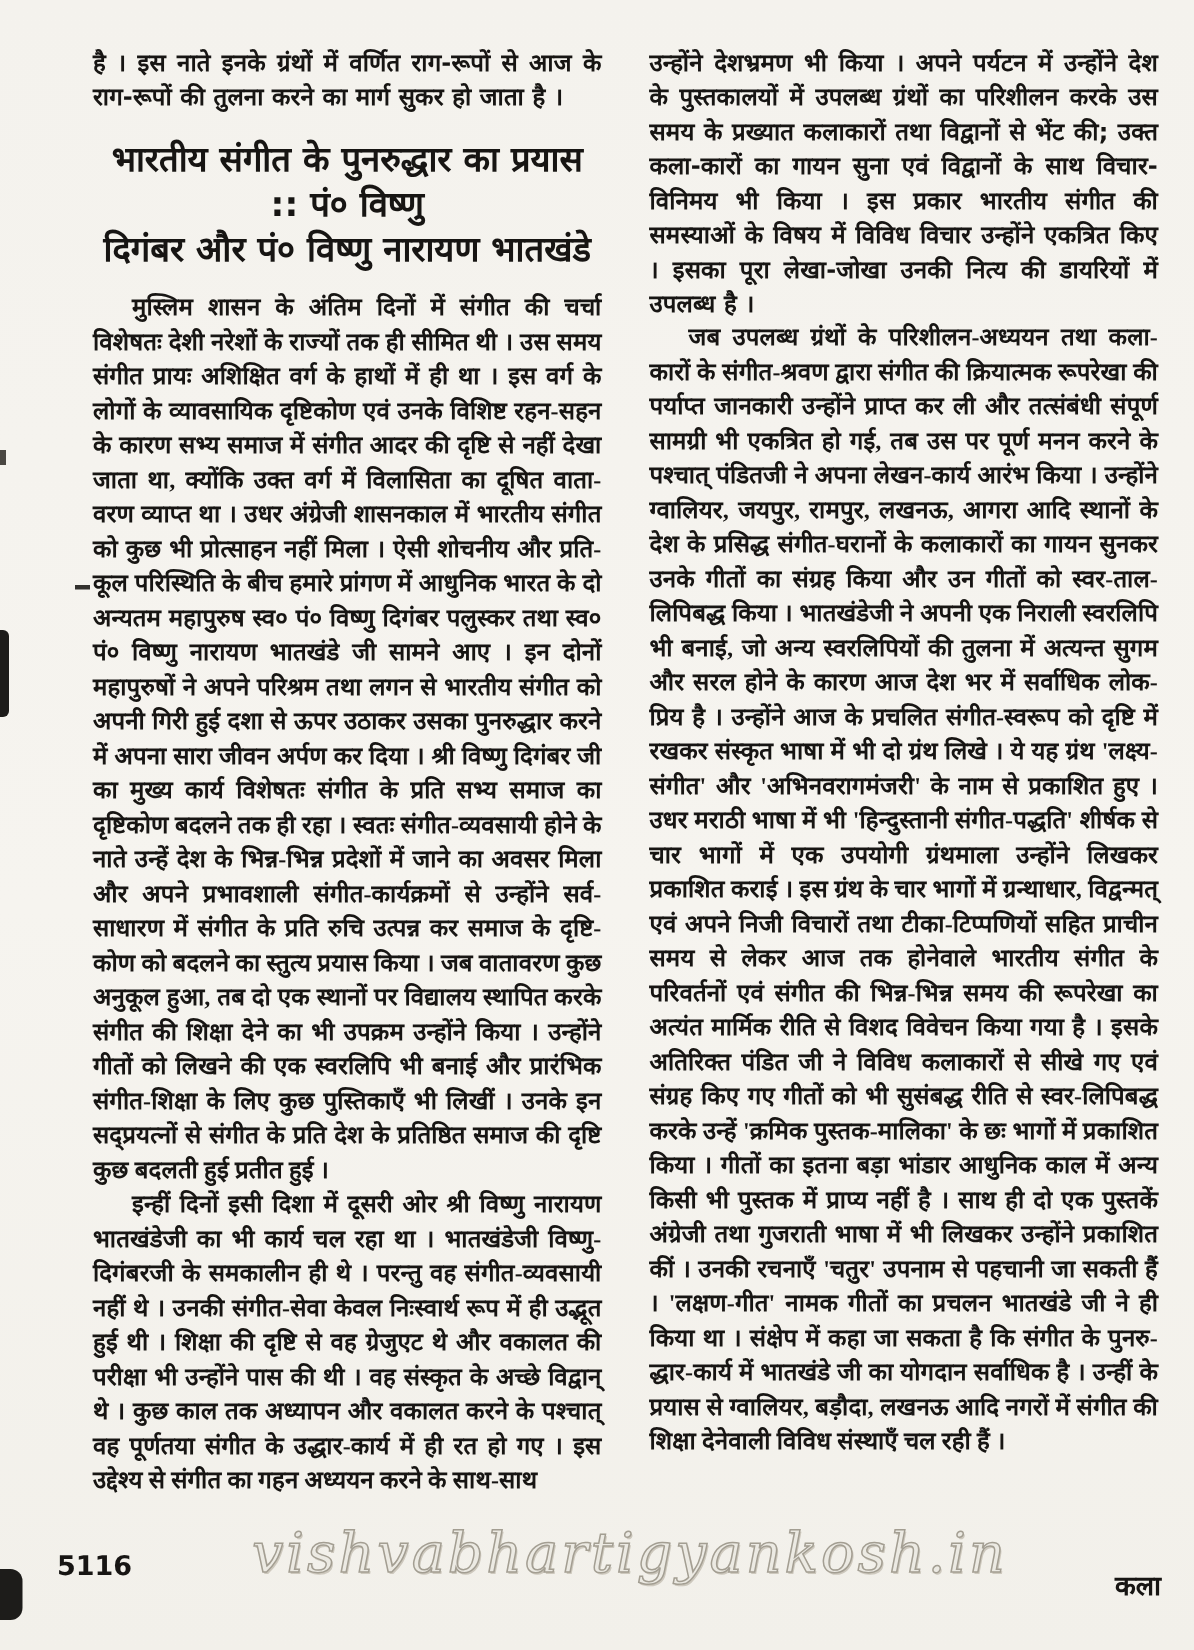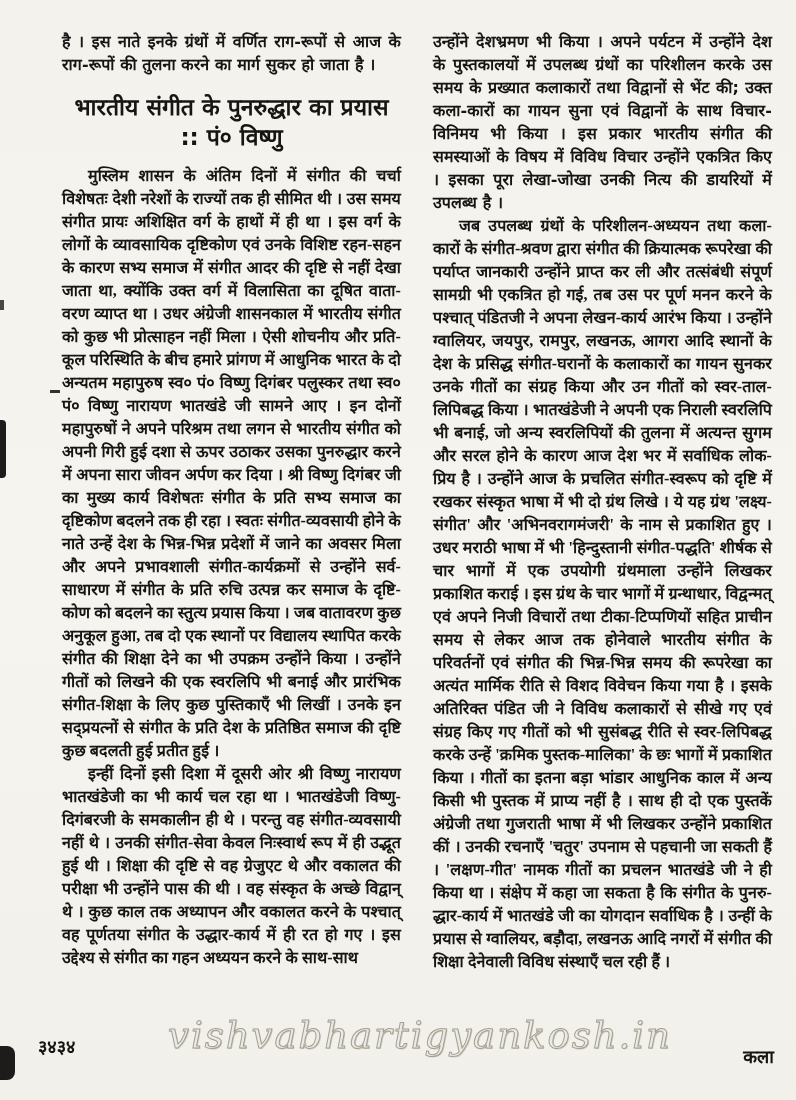--- a/index.html
+++ b/index.html
@@ -86,37 +86,38 @@
 
 <div class="page">
 
   <div class="columns">
 
     <div class="col">
       <p class="para">है । इस नाते इनके ग्रंथों में वर्णित राग-रूपों से आज के राग-रूपों की तुलना करने का मार्ग सुकर हो जाता है ।</p>
 
       <h2 class="heading">
         <span class="hline">भारतीय संगीत के पुनरुद्धार का प्रयास :: पं० विष्णु</span>
+        <span class="hline">दिगंबर और पं० विष्णु नारायण भातखंडे</span>
       </h2>
 
       <p class="para indent">मुस्लिम शासन के अंतिम दिनों में संगीत की चर्चा विशेषतः देशी नरेशों के राज्यों तक ही सीमित थी । उस समय संगीत प्रायः अशिक्षित वर्ग के हाथों में ही था । इस वर्ग के लोगों के व्यावसायिक दृष्टिकोण एवं उनके विशिष्ट रहन-सहन के कारण सभ्य समाज में संगीत आदर की दृष्टि से नहीं देखा जाता था, क्योंकि उक्त वर्ग में विलासिता का दूषित वाता-वरण व्याप्त था । उधर अंग्रेजी शासनकाल में भारतीय संगीत को कुछ भी प्रोत्साहन नहीं मिला । ऐसी शोचनीय और प्रति-कूल परिस्थिति के बीच हमारे प्रांगण में आधुनिक भारत के दो अन्यतम महापुरुष स्व० पं० विष्णु दिगंबर पलुस्कर तथा स्व० पं० विष्णु नारायण भातखंडे जी सामने आए । इन दोनों महापुरुषों ने अपने परिश्रम तथा लगन से भारतीय संगीत को अपनी गिरी हुई दशा से ऊपर उठाकर उसका पुनरुद्धार करने में अपना सारा जीवन अर्पण कर दिया । श्री विष्णु दिगंबर जी का मुख्य कार्य विशेषतः संगीत के प्रति सभ्य समाज का दृष्टिकोण बदलने तक ही रहा । स्वतः संगीत-व्यवसायी होने के नाते उन्हें देश के भिन्न-भिन्न प्रदेशों में जाने का अवसर मिला और अपने प्रभावशाली संगीत-कार्यक्रमों से उन्होंने सर्व-साधारण में संगीत के प्रति रुचि उत्पन्न कर समाज के दृष्टि-कोण को बदलने का स्तुत्य प्रयास किया । जब वातावरण कुछ अनुकूल हुआ, तब दो एक स्थानों पर विद्यालय स्थापित करके संगीत की शिक्षा देने का भी उपक्रम उन्होंने किया । उन्होंने गीतों को लिखने की एक स्वरलिपि भी बनाई और प्रारंभिक संगीत-शिक्षा के लिए कुछ पुस्तिकाएँ भी लिखीं । उनके इन सद्प्रयत्नों से संगीत के प्रति देश के प्रतिष्ठित समाज की दृष्टि कुछ बदलती हुई प्रतीत हुई ।</p>
 
       <p class="para indent">इन्हीं दिनों इसी दिशा में दूसरी ओर श्री विष्णु नारायण भातखंडेजी का भी कार्य चल रहा था । भातखंडेजी विष्णु-दिगंबरजी के समकालीन ही थे । परन्तु वह संगीत-व्यवसायी नहीं थे । उनकी संगीत-सेवा केवल निःस्वार्थ रूप में ही उद्भूत हुई थी । शिक्षा की दृष्टि से वह ग्रेजुएट थे और वकालत की परीक्षा भी उन्होंने पास की थी । वह संस्कृत के अच्छे विद्वान् थे । कुछ काल तक अध्यापन और वकालत करने के पश्चात् वह पूर्णतया संगीत के उद्धार-कार्य में ही रत हो गए । इस उद्देश्य से संगीत का गहन अध्ययन करने के साथ-साथ</p>
     </div>
 
     <div class="col">
       <p class="para">उन्होंने देशभ्रमण भी किया । अपने पर्यटन में उन्होंने देश के पुस्तकालयों में उपलब्ध ग्रंथों का परिशीलन करके उस समय के प्रख्यात कलाकारों तथा विद्वानों से भेंट की; उक्त कला-कारों का गायन सुना एवं विद्वानों के साथ विचार-विनिमय भी किया । इस प्रकार भारतीय संगीत की समस्याओं के विषय में विविध विचार उन्होंने एकत्रित किए । इसका पूरा लेखा-जोखा उनकी नित्य की डायरियों में उपलब्ध है ।</p>
 
       <p class="para indent">जब उपलब्ध ग्रंथों के परिशीलन-अध्ययन तथा कला-कारों के संगीत-श्रवण द्वारा संगीत की क्रियात्मक रूपरेखा की पर्याप्त जानकारी उन्होंने प्राप्त कर ली और तत्संबंधी संपूर्ण सामग्री भी एकत्रित हो गई, तब उस पर पूर्ण मनन करने के पश्चात् पंडितजी ने अपना लेखन-कार्य आरंभ किया । उन्होंने ग्वालियर, जयपुर, रामपुर, लखनऊ, आगरा आदि स्थानों के देश के प्रसिद्ध संगीत-घरानों के कलाकारों का गायन सुनकर उनके गीतों का संग्रह किया और उन गीतों को स्वर-ताल-लिपिबद्ध किया । भातखंडेजी ने अपनी एक निराली स्वरलिपि भी बनाई, जो अन्य स्वरलिपियों की तुलना में अत्यन्त सुगम और सरल होने के कारण आज देश भर में सर्वाधिक लोक-प्रिय है । उन्होंने आज के प्रचलित संगीत-स्वरूप को दृष्टि में रखकर संस्कृत भाषा में भी दो ग्रंथ लिखे । ये यह ग्रंथ 'लक्ष्य-संगीत' और 'अभिनवरागमंजरी' के नाम से प्रकाशित हुए । उधर मराठी भाषा में भी 'हिन्दुस्तानी संगीत-पद्धति' शीर्षक से चार भागों में एक उपयोगी ग्रंथमाला उन्होंने लिखकर प्रकाशित कराई । इस ग्रंथ के चार भागों में ग्रन्थाधार, विद्वन्मत् एवं अपने निजी विचारों तथा टीका-टिप्पणियों सहित प्राचीन समय से लेकर आज तक होनेवाले भारतीय संगीत के परिवर्तनों एवं संगीत की भिन्न-भिन्न समय की रूपरेखा का अत्यंत मार्मिक रीति से विशद विवेचन किया गया है । इसके अतिरिक्त पंडित जी ने विविध कलाकारों से सीखे गए एवं संग्रह किए गए गीतों को भी सुसंबद्ध रीति से स्वर-लिपिबद्ध करके उन्हें 'क्रमिक पुस्तक-मालिका' के छः भागों में प्रकाशित किया । गीतों का इतना बड़ा भांडार आधुनिक काल में अन्य किसी भी पुस्तक में प्राप्य नहीं है । साथ ही दो एक पुस्तकें अंग्रेजी तथा गुजराती भाषा में भी लिखकर उन्होंने प्रकाशित कीं । उनकी रचनाएँ 'चतुर' उपनाम से पहचानी जा सकती हैं । 'लक्षण-गीत' नामक गीतों का प्रचलन भातखंडे जी ने ही किया था । संक्षेप में कहा जा सकता है कि संगीत के पुनरु-द्धार-कार्य में भातखंडे जी का योगदान सर्वाधिक है । उन्हीं के प्रयास से ग्वालियर, बड़ौदा, लखनऊ आदि नगरों में संगीत की शिक्षा देनेवाली विविध संस्थाएँ चल रही हैं ।</p>
     </div>
 
   </div>
 
   <div class="footer">
-    <span class="pagenum">३४३४</span>
+    <span class="pagenum">5116</span>
     <span class="watermark">vishvabhartigyankosh.in</span>
     <span class="section">कला</span>
   </div>
 
   <div class="artifact artifact-edge-blob"></div>
   <div class="artifact artifact-corner-blob"></div>
   <div class="artifact artifact-dash"></div>
   <div class="artifact artifact-tick"></div>
 
 </div>

